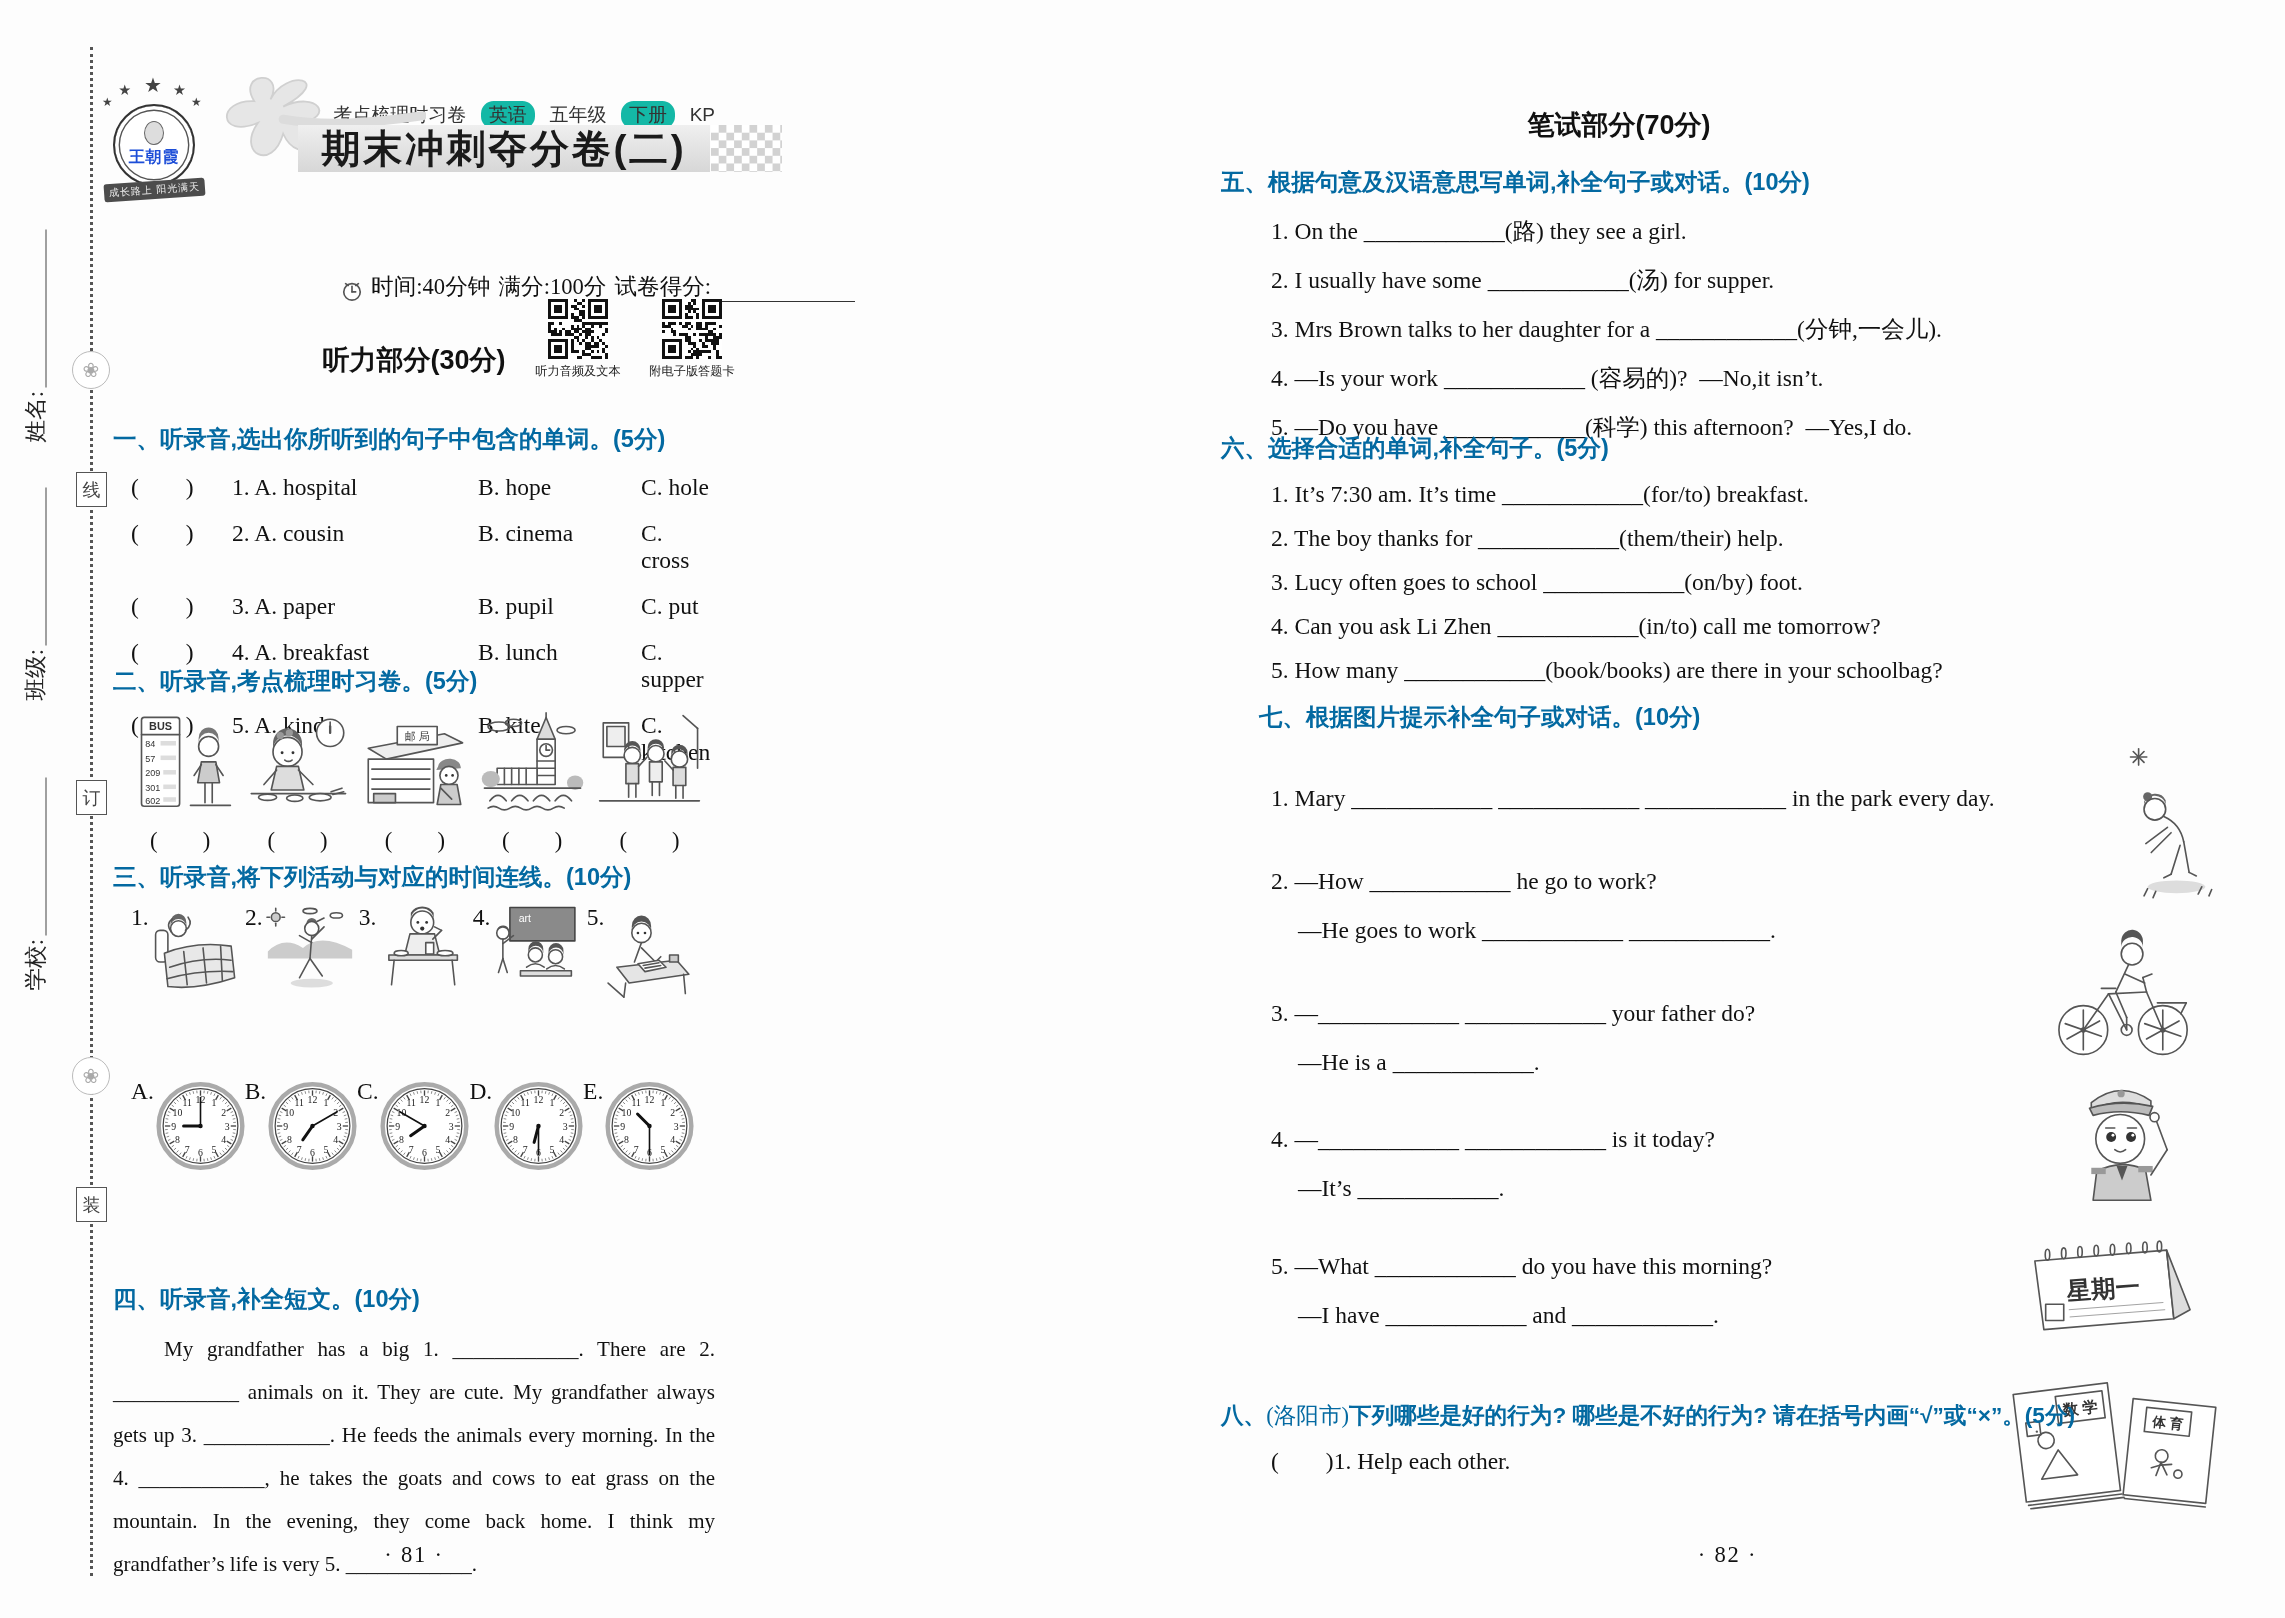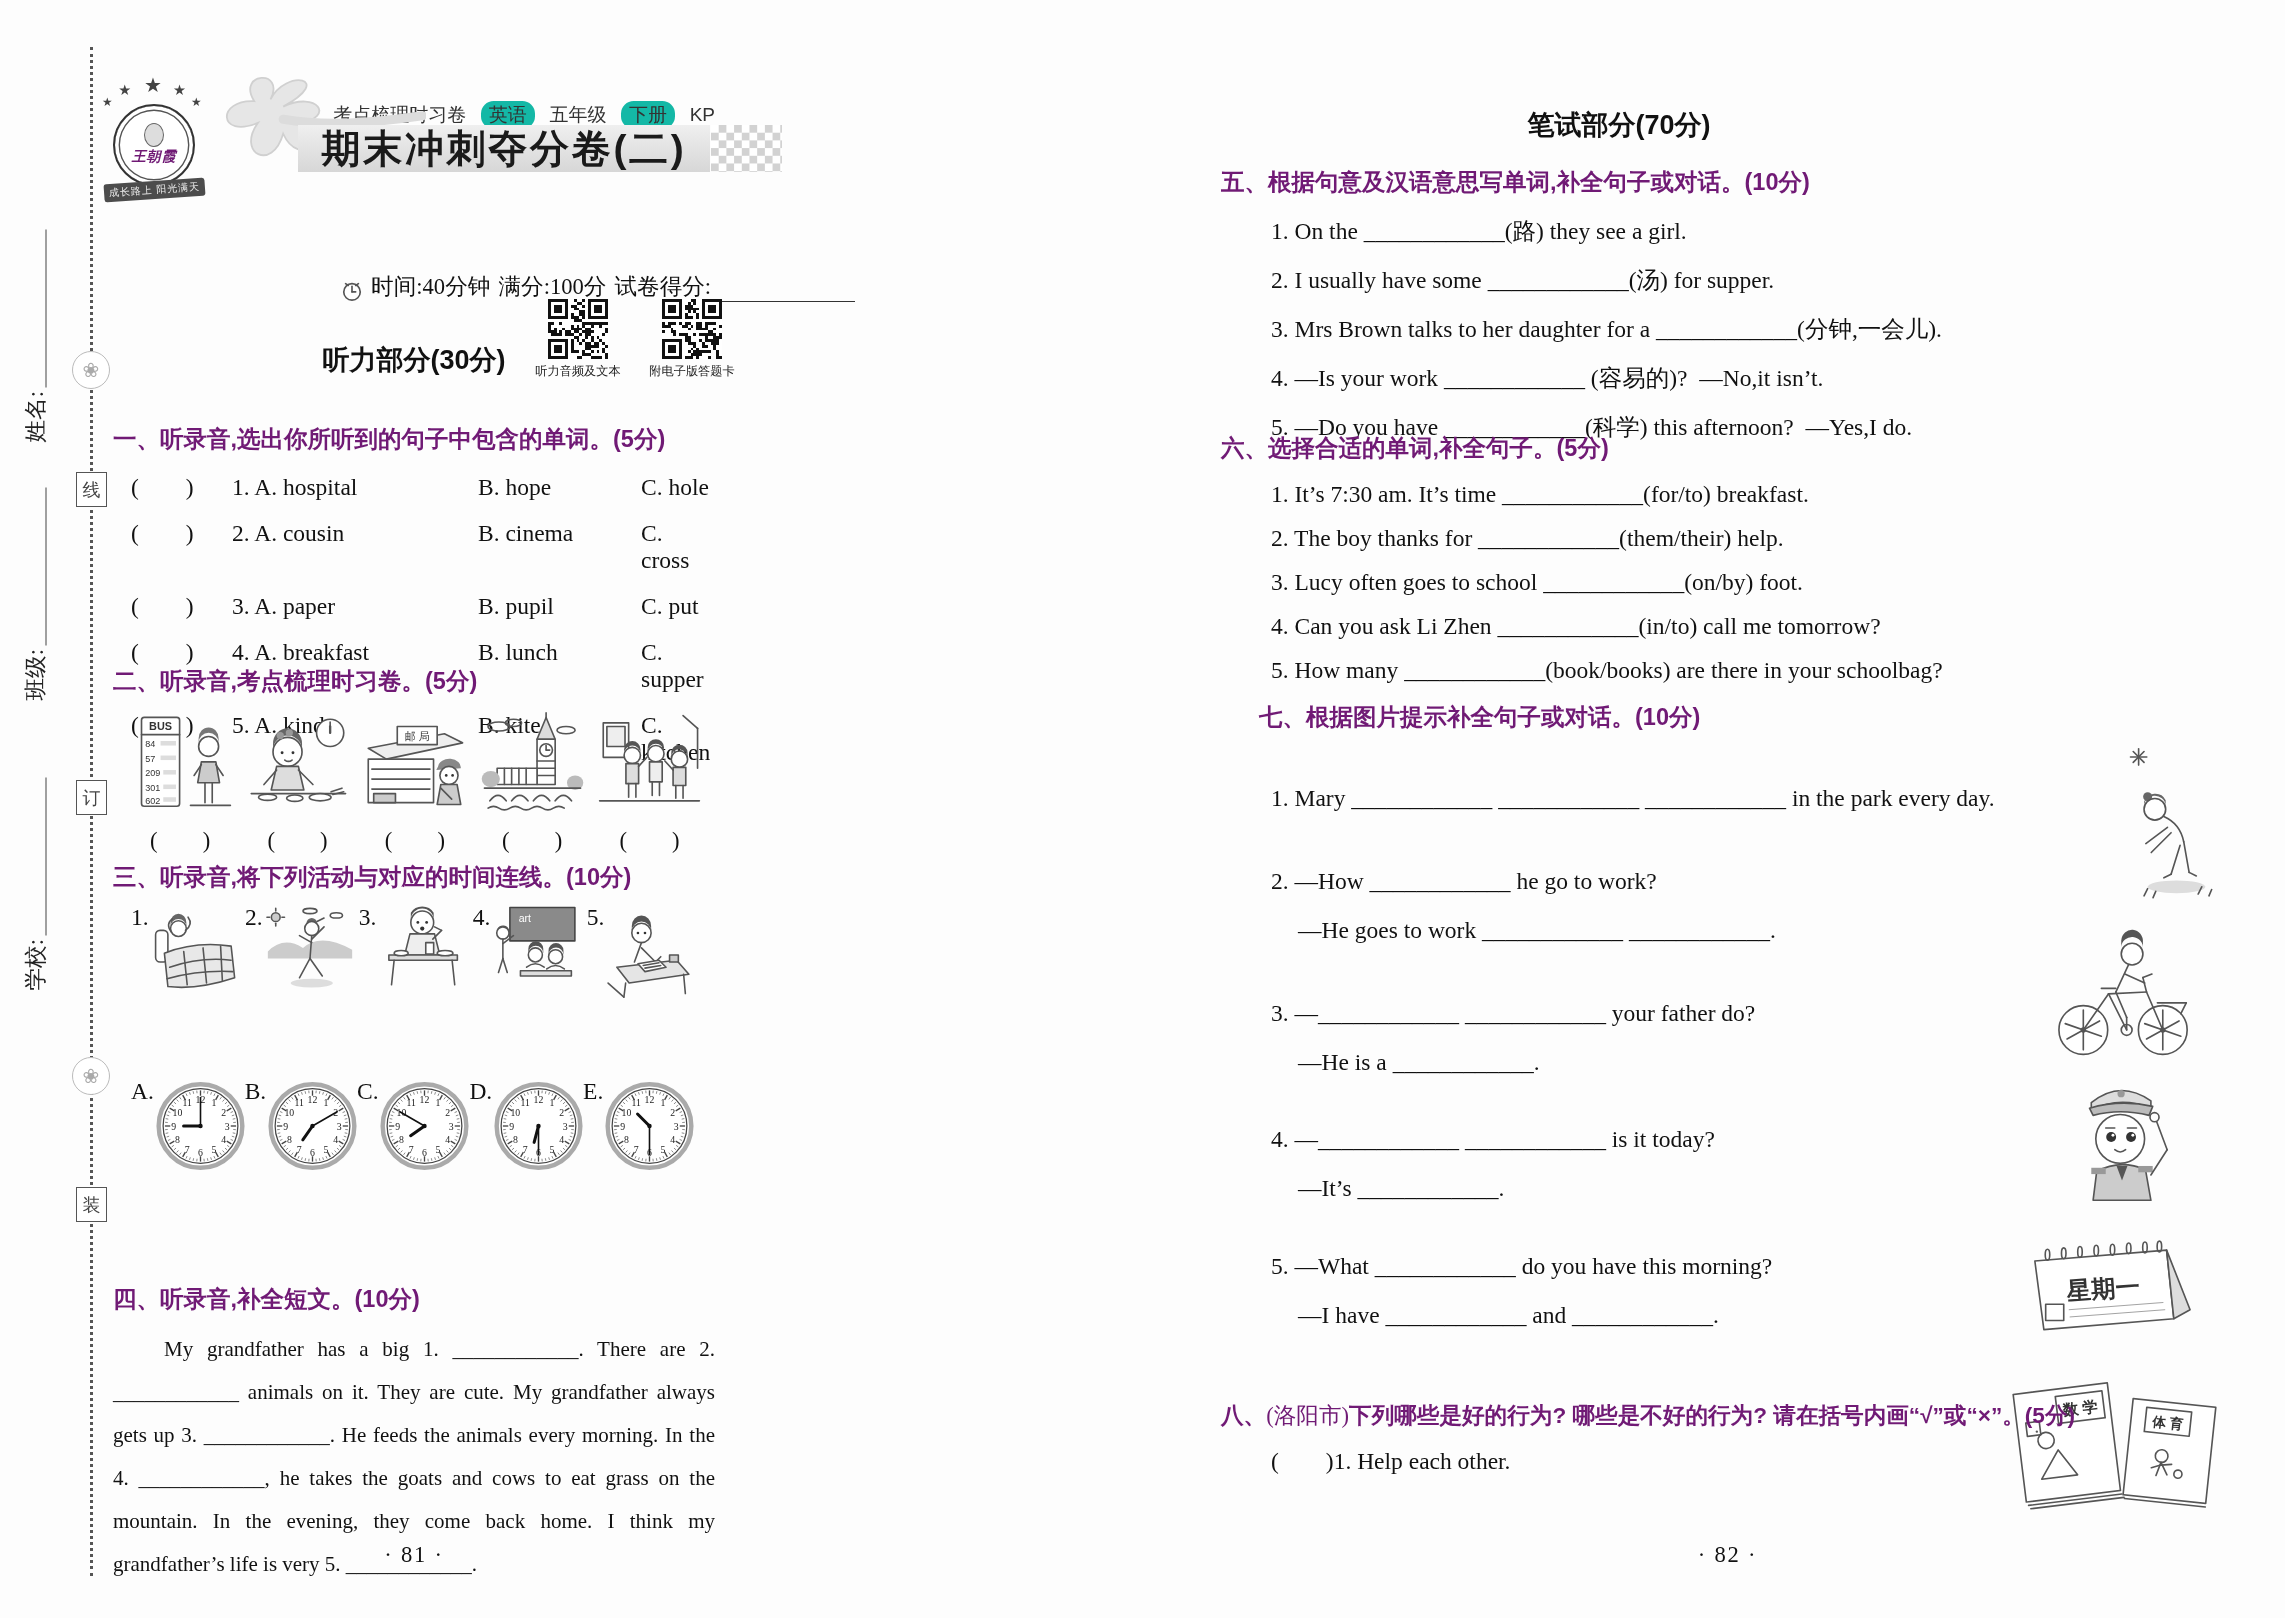--- a/index.html
+++ b/index.html
@@ -25,21 +25,21 @@
   
   .edition-header{position:absolute;top:101px;right:0;font-size:19px;color:#333;display:flex;gap:14.5px;align-items:center;}
   .pill{background:#14b8a6;border-radius:12.7px;padding:0.9px 8.1px;}
 
   
   .logo{position:absolute;left:-11px;top:80px;width:109px;height:127px;}
   .logo .ring{position:absolute;left:11px;top:23.5px;width:78px;height:78px;border-radius:50%;
               border:2.7px solid #333;box-shadow:inset 0 0 0 3.6px #fff, inset 0 0 0 5px #555;background:#fff;
               display:flex;flex-direction:column;align-items:center;justify-content:center;}
   .logo .portrait{width:18px;height:22px;border-radius:50%;border:1.4px solid #666;background:#ddd;margin-bottom:1.8px;}
-  .logo .brand{font-size:14px;font-weight:bold;font-style:italic;letter-spacing:0.9px;color:#701a75;}
+  .logo .brand{font-size:16px;font-weight:bold;letter-spacing:0.9px;color:#1d4ed8;}
   .logo .star{position:absolute;color:#444;}
   .logo .banner{position:absolute;left:1.8px;top:101px;width:101px;height:18px;background:#4c4c4c;color:#eee;
                 font-size:10px;display:flex;align-items:center;justify-content:center;transform:rotate(-4deg);
                 border-radius:2.7px;letter-spacing:0.9px;}
   .bow-svg{position:absolute;left:87px;top:63px;}
 
   
   .title-bar{position:absolute;left:185px;top:125px;width:412px;height:47px;
              background:linear-gradient(180deg,#efefef,#d7d7d7);display:flex;align-items:center;justify-content:center;}
   .title-bar h1{margin:0;font-size:39px;letter-spacing:2.7px;color:#1a1a1a;font-weight:bold;}
@@ -54,21 +54,21 @@
   .qr-canvas{width:60px;height:60px;margin:0 auto;background:#fff;}
   .qr-canvas svg{width:60px;height:60px;display:block;}
   .qr-label{font-size:12.2px;color:#222;margin-top:3.6px;white-space:nowrap;}
 
   .listening-title,.written-title{position:absolute;width:100%;text-align:center;font-size:27px;font-weight:bold;
      font-family:"Liberation Sans","DejaVu Sans",sans-serif;}
   .listening-title{top:342px;}
   .written-title{top:107px;width:724px;left:36px;}
 
   .sec{position:absolute;left:0;width:100%;}
-  .sec-heading{font-size:23.5px;font-weight:bold;font-family:"Liberation Sans","DejaVu Sans",sans-serif;color:#701a75;}
+  .sec-heading{font-size:23.5px;font-weight:bold;font-family:"Liberation Sans","DejaVu Sans",sans-serif;color:#0369a1;}
   .item{font-size:23.5px;margin:17px 0 0 50px;white-space:pre-wrap;}
   .bracket{white-space:pre;}
 
   
   .p1-row{display:grid;grid-template-columns:101px 246px 163px auto;font-size:23.5px;margin-top:19px;padding-left:18px;}
 
   
   .fig-row{display:flex;justify-content:space-between;padding:14.5px 11px 0 12.7px;}
   .fig{width:109px;text-align:center;}
   .fig .bracket{font-size:22.6px;display:inline-block;margin-top:5.4px;}

